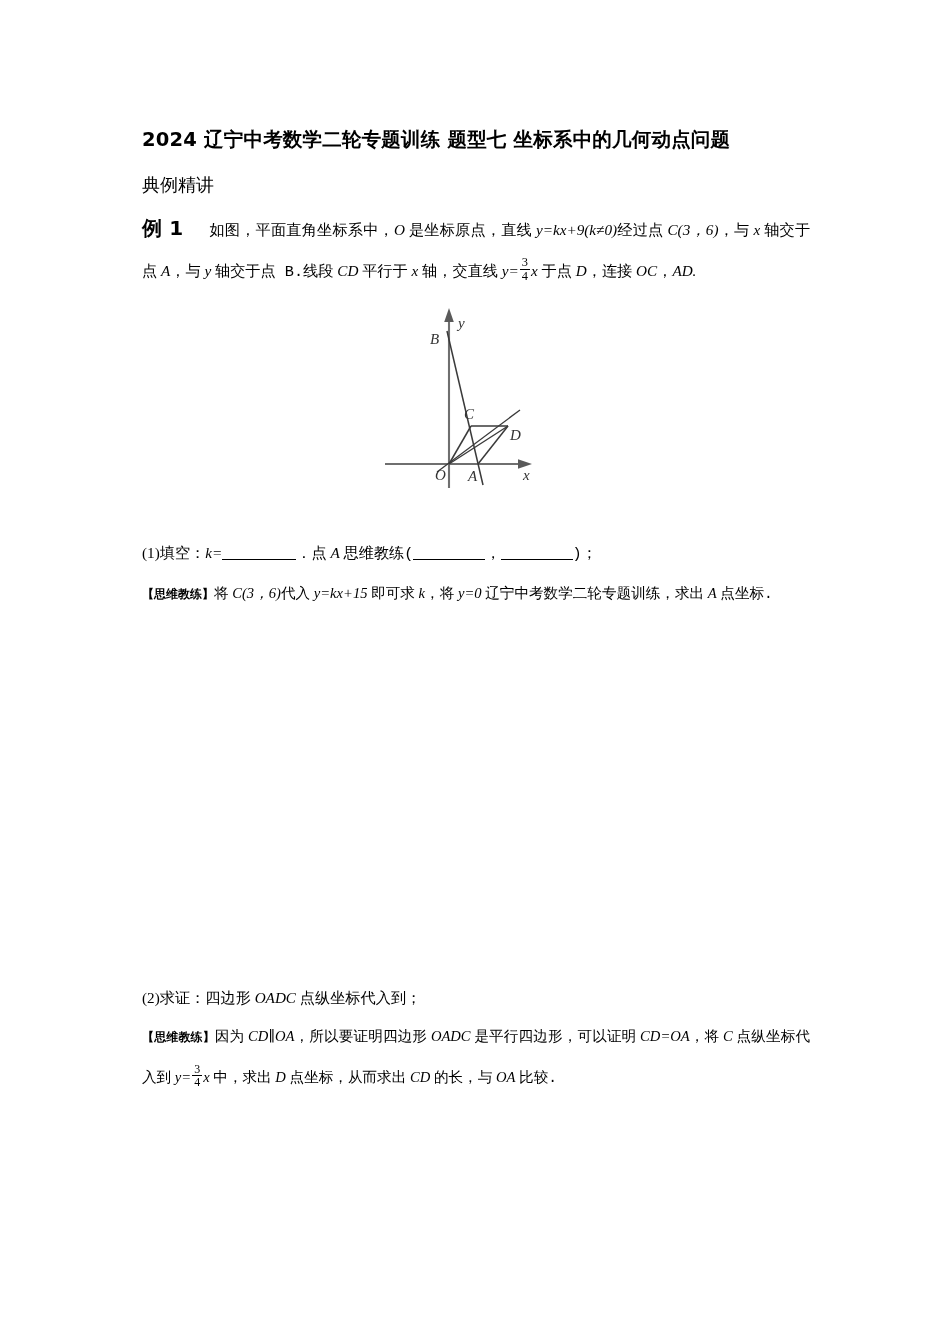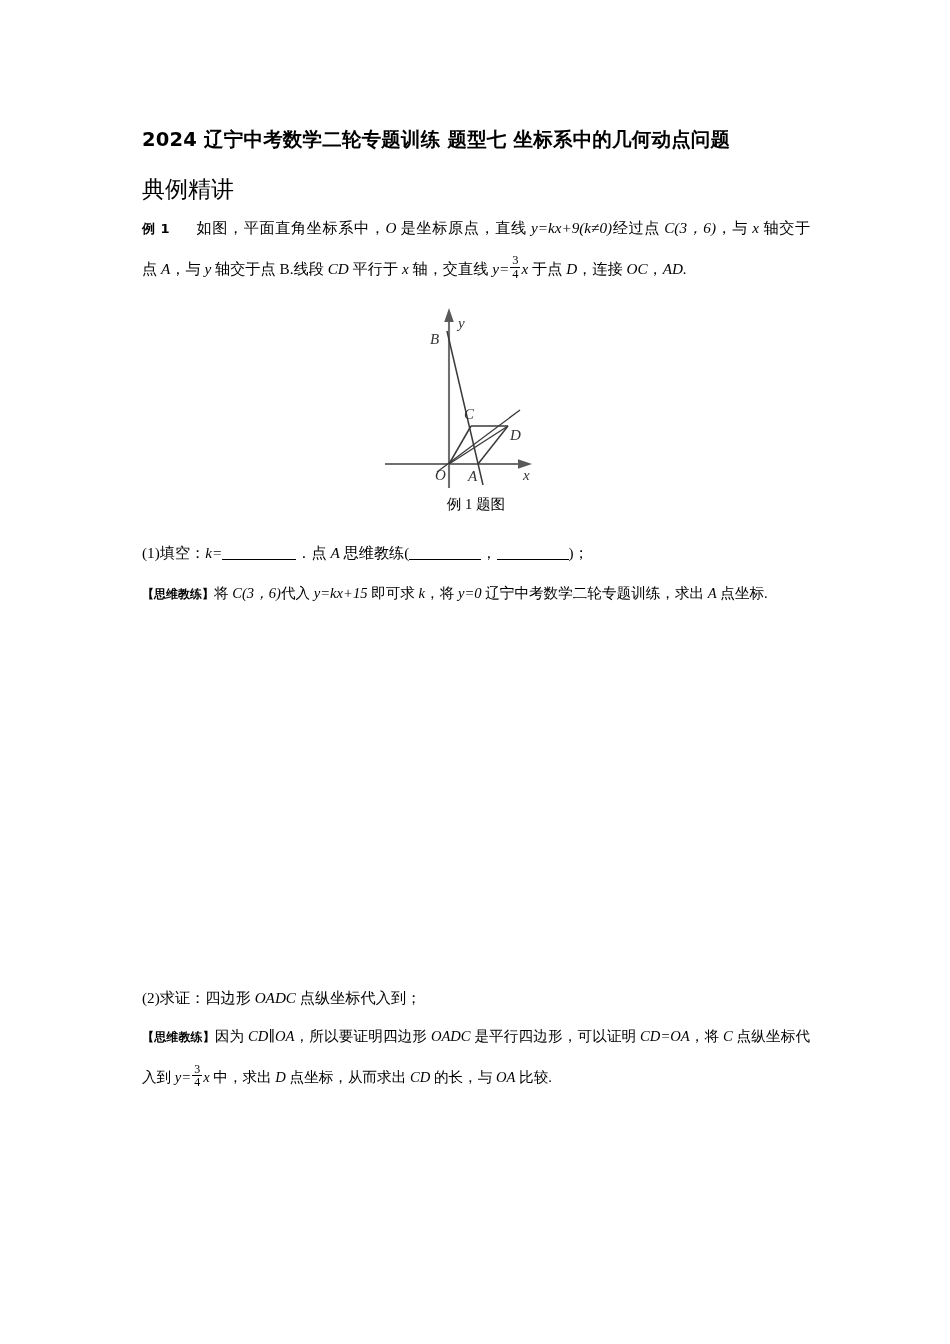--- a/index.html
+++ b/index.html
@@ -35,23 +35,23 @@
     font-size: 19.5px;
     letter-spacing: 0.2px;
     line-height: 1.2;
     margin: 0;
     position: absolute;
     top: 128px;
     left: 0;
     white-space: nowrap;
   }
   .sub-title {
-    font-family: Liberation Sans, sans-serif;
+    font-family: Liberation Mono, monospace;
     font-weight: normal;
-    font-size: 23px;
+    font-size: 18px;
     line-height: 1.2;
     margin: 0;
     position: absolute;
     top: 176px;
     left: 0;
   }
 
   
   .para {
     position: absolute;
@@ -59,37 +59,37 @@
     width: 668px;
     font-size: 15.2px;
     line-height: 40px;
     text-align: justify;
     text-justify: inter-ideograph;
   }
 
   .ex-label {
     font-family: "DejaVu Sans", "Liberation Sans", sans-serif;
     font-weight: bold;
-    font-size: 13px;
+    font-size: 20px;
   }
   .coach-label {
     font-family: "DejaVu Sans", "Liberation Sans", sans-serif;
     font-weight: bold;
     font-size: 12px;
   }
   .mi {
     font-family: "Liberation Serif", "DejaVu Serif", serif;
     font-style: italic;
   }
   .mn {
     font-family: "Liberation Serif", "DejaVu Serif", serif;
     font-style: normal;
   }
   .kai {
-    font-family: Liberation Serif, serif;
+    font-family: Liberation Mono, monospace;
   }
   .coach-body {
     font-family: "Liberation Serif", "DejaVu Serif", serif;
     font-size: 14.6px;
   }
 
   
   .frac {
     display: inline-block;
     vertical-align: -0.42em;
@@ -179,21 +179,20 @@
         <line class="gline-thin" x1="307" y1="164" x2="366" y2="126"></line>
 
         <text class="pt-label" x="288" y="44">B</text>
         <text class="pt-label" x="322" y="119">C</text>
         <text class="pt-label" x="368" y="140">D</text>
         <text class="pt-label" x="293" y="180">O</text>
         <text class="pt-label" x="326" y="181">A</text>
         <text class="pt-label" x="316" y="28">y</text>
         <text class="pt-label" x="381" y="180">x</text>
       </svg>
-      <div class="figure-caption">例 1 题图</div>
     </div>
 
     <div class="para" style="top:533px;">
       <span class="mn">(1)</span><span class="kai">填空：</span><span class="mi">k=</span><span class="blank w1"></span><span class="kai">．点</span>&nbsp;<span class="mi">A</span>&nbsp;<span class="kai">思维教练(</span><span class="blank w2"></span><span class="kai">，</span><span class="blank w2"></span><span class="kai">)；</span>
     </div>
 
     <div class="para coach-body" style="top:573px;">
       <span class="coach-label">【思维教练】</span><span class="kai">将</span>&nbsp;<span class="mi">C(3，6)</span><span class="kai">代入</span>&nbsp;<span class="mi">y=kx+15</span>&nbsp;<span class="kai">即可求</span>&nbsp;<span class="mi">k</span><span class="kai">，将</span>&nbsp;<span class="mi">y=0</span>&nbsp;<span class="kai">辽宁中考数学二轮专题训练，求出</span>
       <span class="mi">A</span>&nbsp;<span class="kai">点坐标.</span>
     </div>

